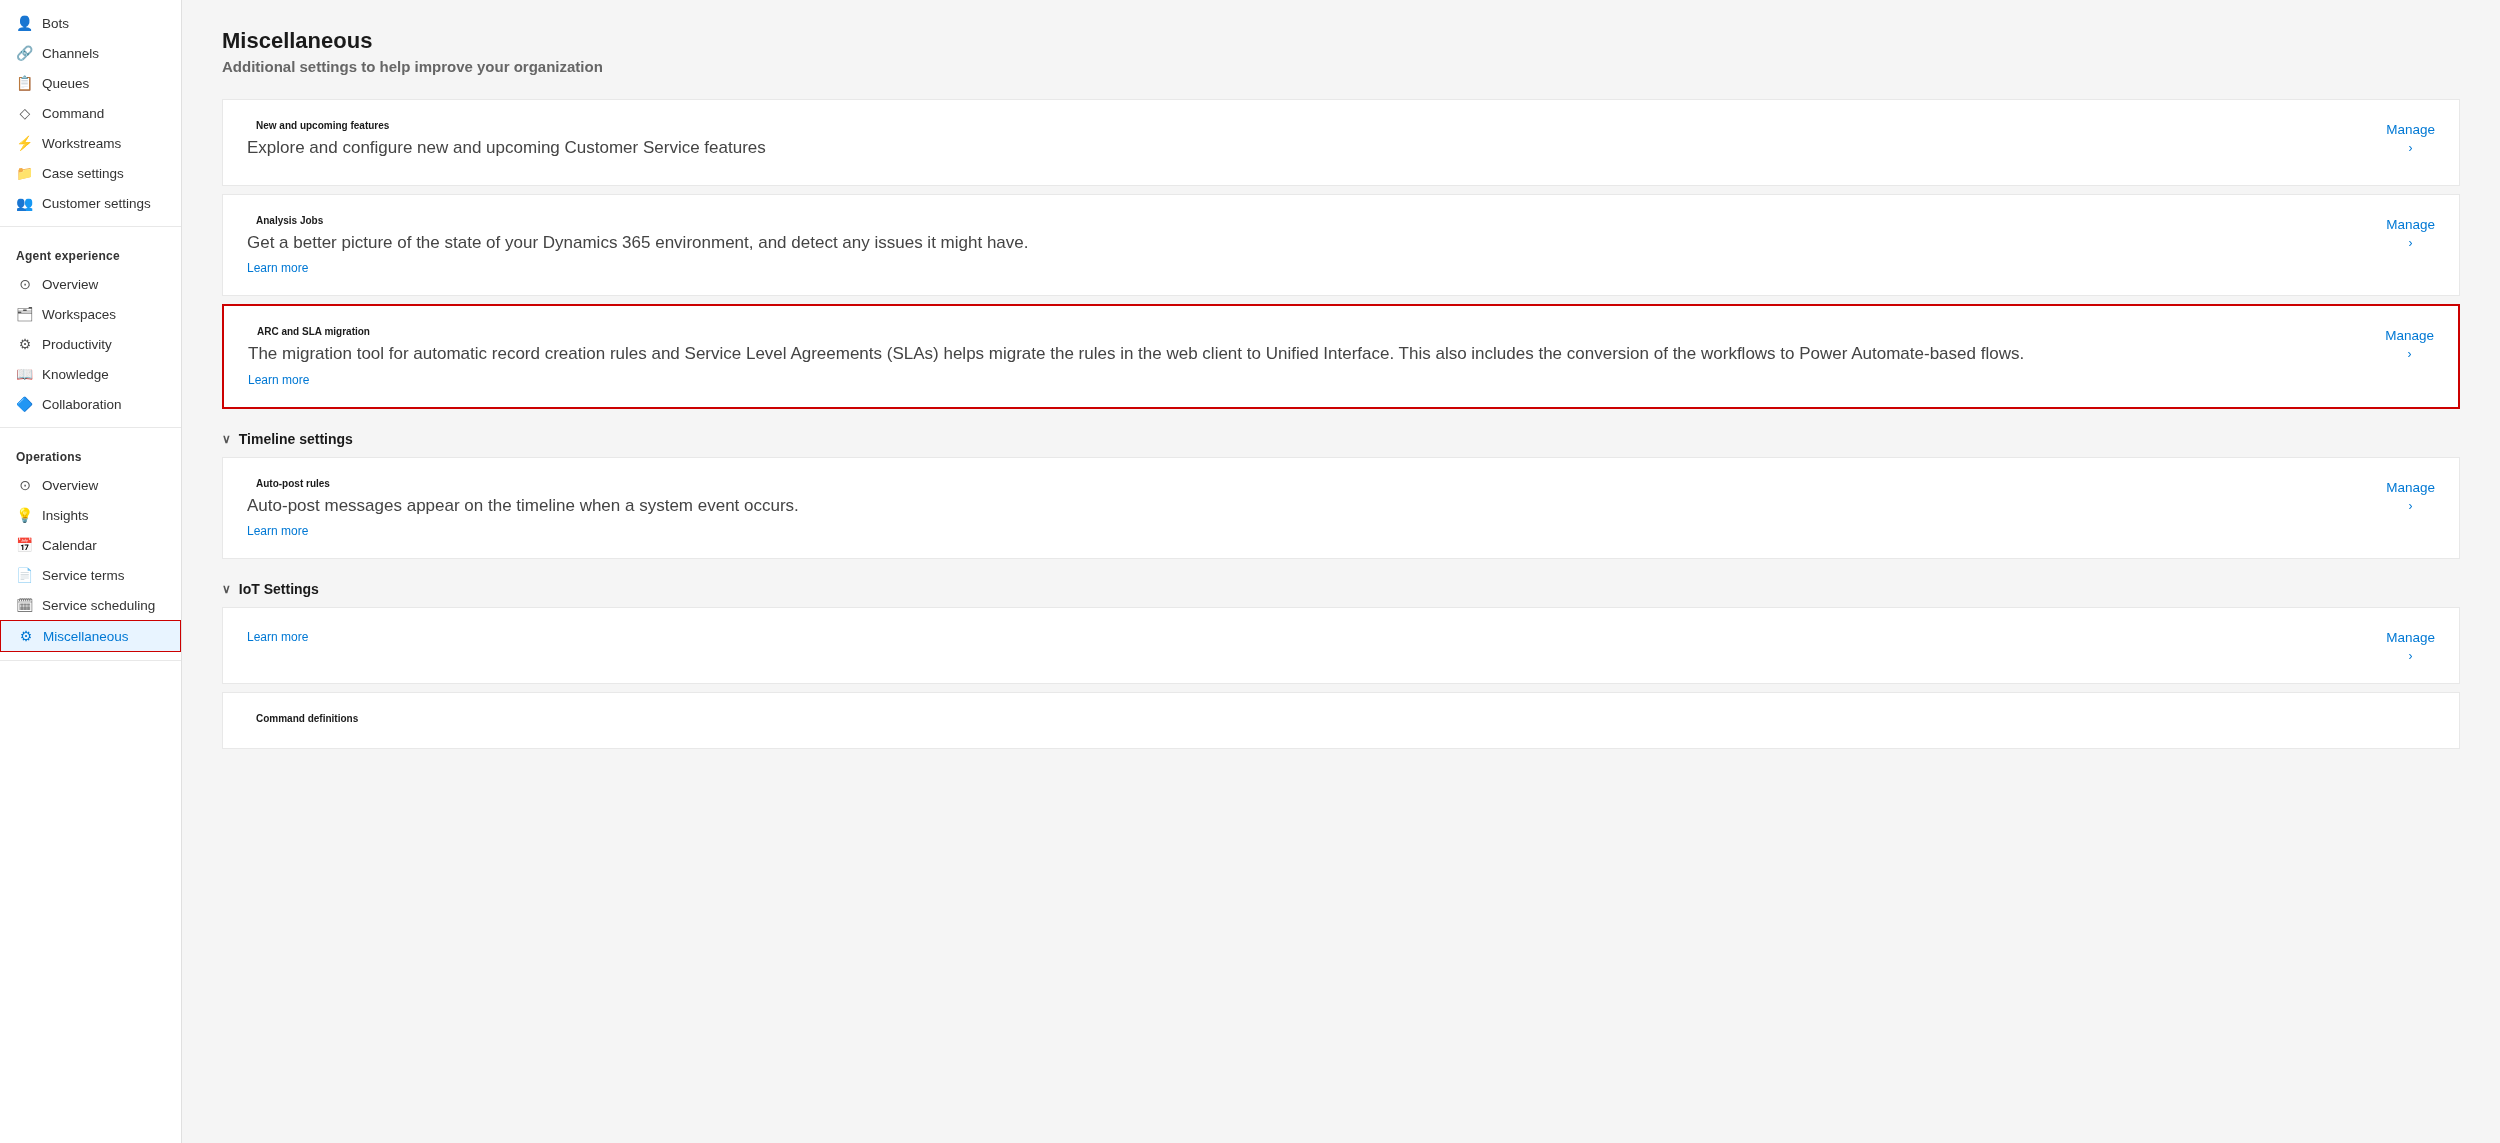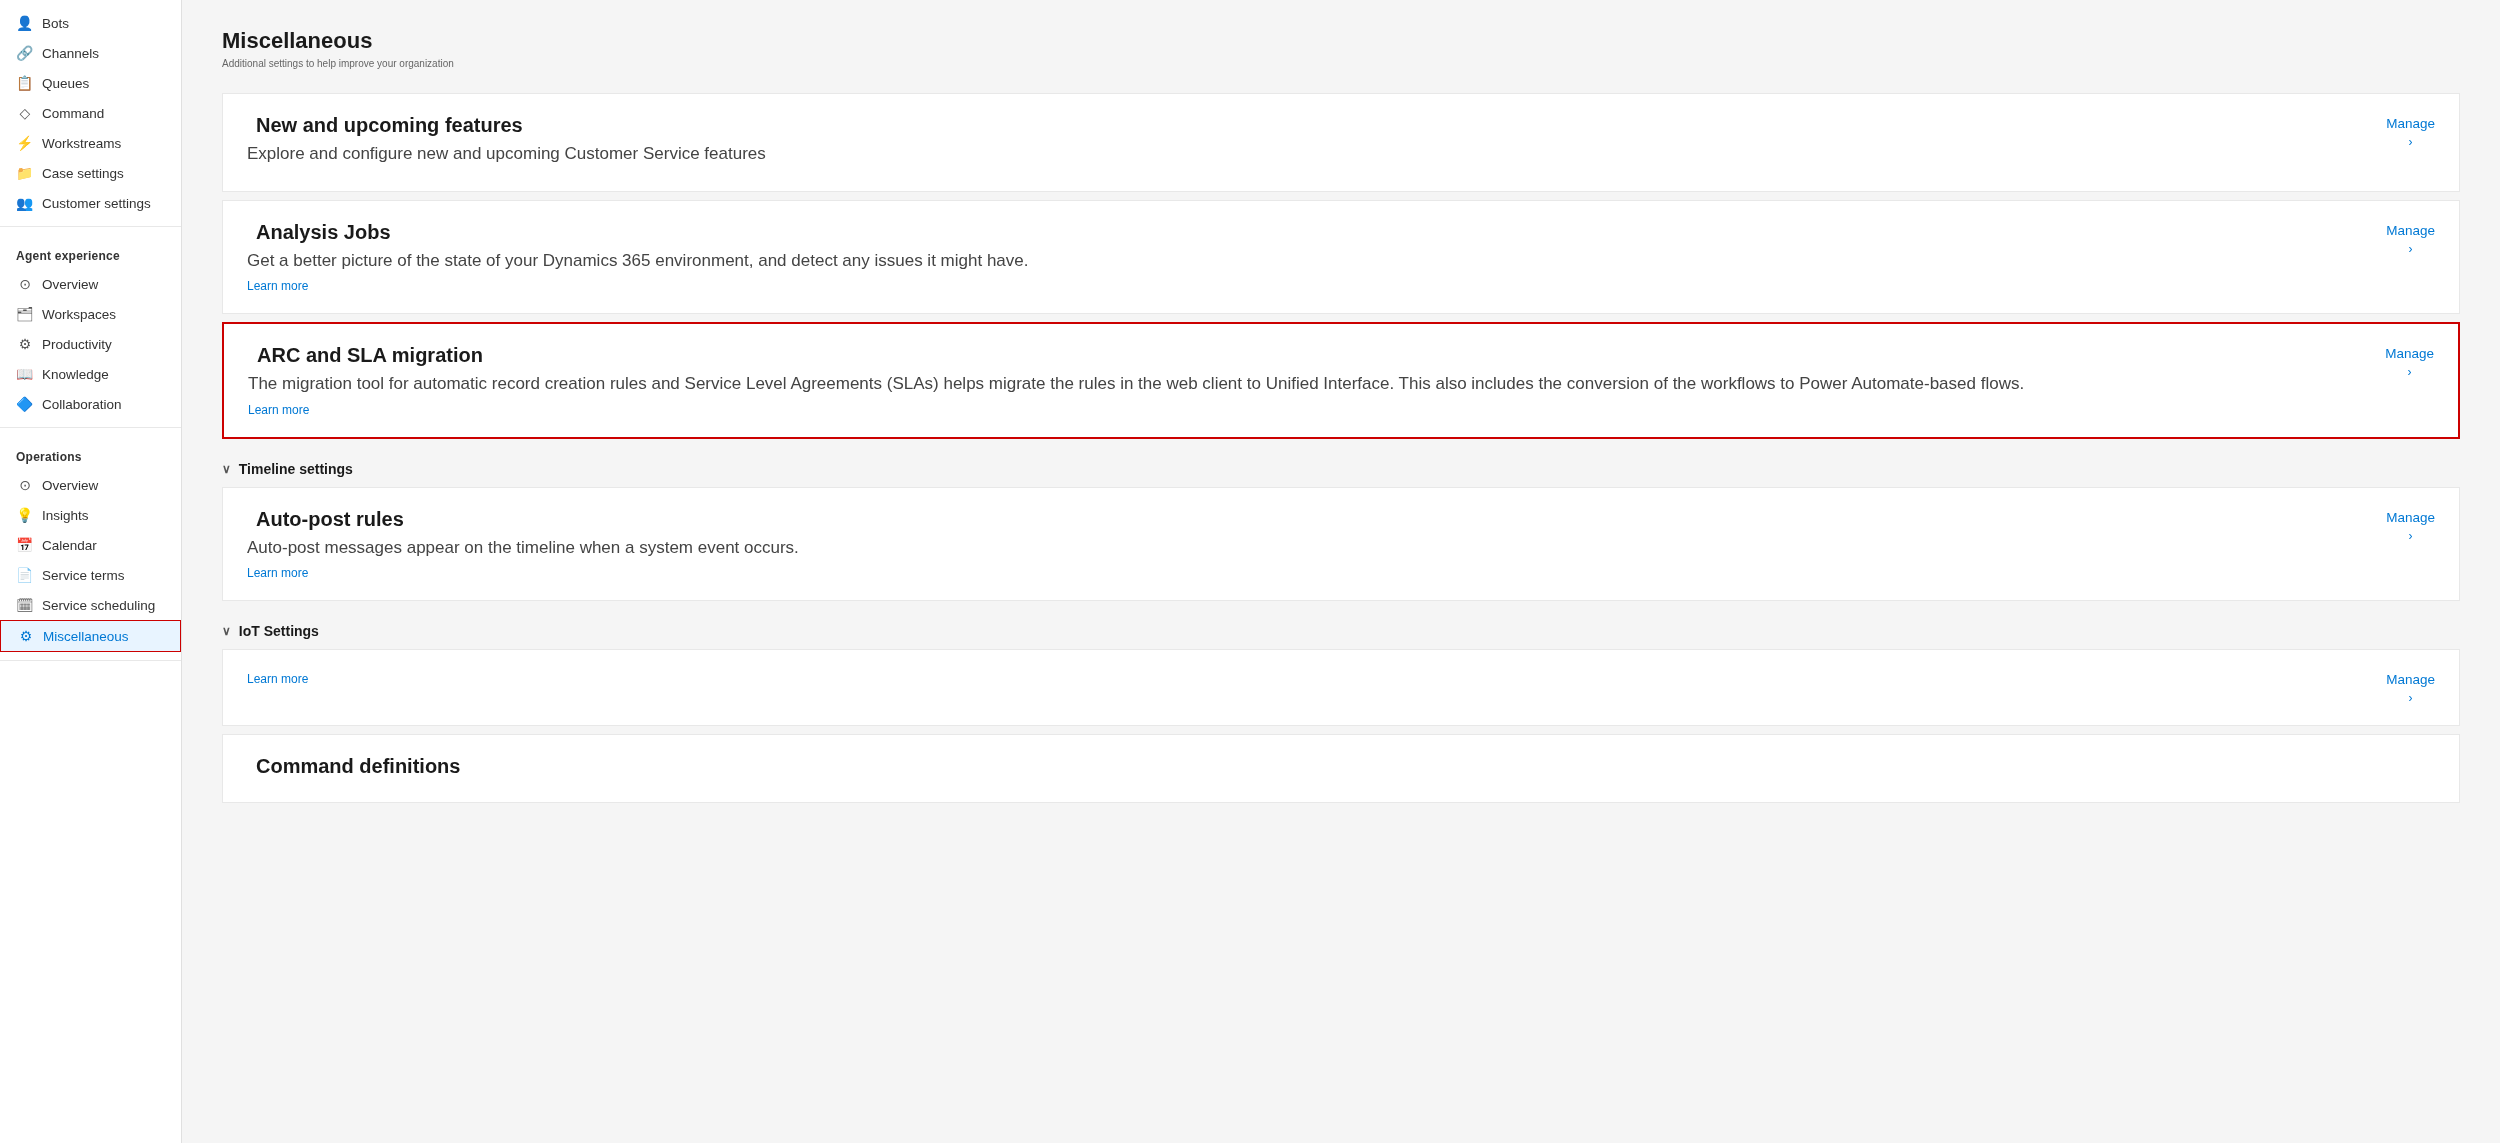--- a/index.html
+++ b/index.html
@@ -58,41 +58,42 @@
       background: #f5f5f5;
       padding: 28px 40px 40px 40px;
     }
     .page-title {
       font-size: 22px;
       font-weight: 600;
       color: #1a1a1a;
       margin-bottom: 4px;
     }
     .page-subtitle {
-      font-size: 10px;
+      font-size: 15px;
       color: #666;
       margin-bottom: 24px;
+      font-weight: bold;
     }
 
     
     .card {
       background: #fff;
       padding: 20px 24px;
       margin-bottom: 8px;
       display: flex;
       align-items: flex-start;
       justify-content: space-between;
       border: 1px solid #e8e8e8;
     }
     .card.highlighted {
       border: 2px solid #cc0000;
     }
     .card-content { flex: 1; }
     .card-title {
-      font-size: 20px;
+      font-size: 10px;
       font-weight: 600;
       color: #1a1a1a;
       margin-bottom: 4px;
       padding-left: 9px;
     }
     .card-desc {
       font-size: 17px;
       color: #444;
       margin-bottom: 4px;
       line-height: 1.5;

